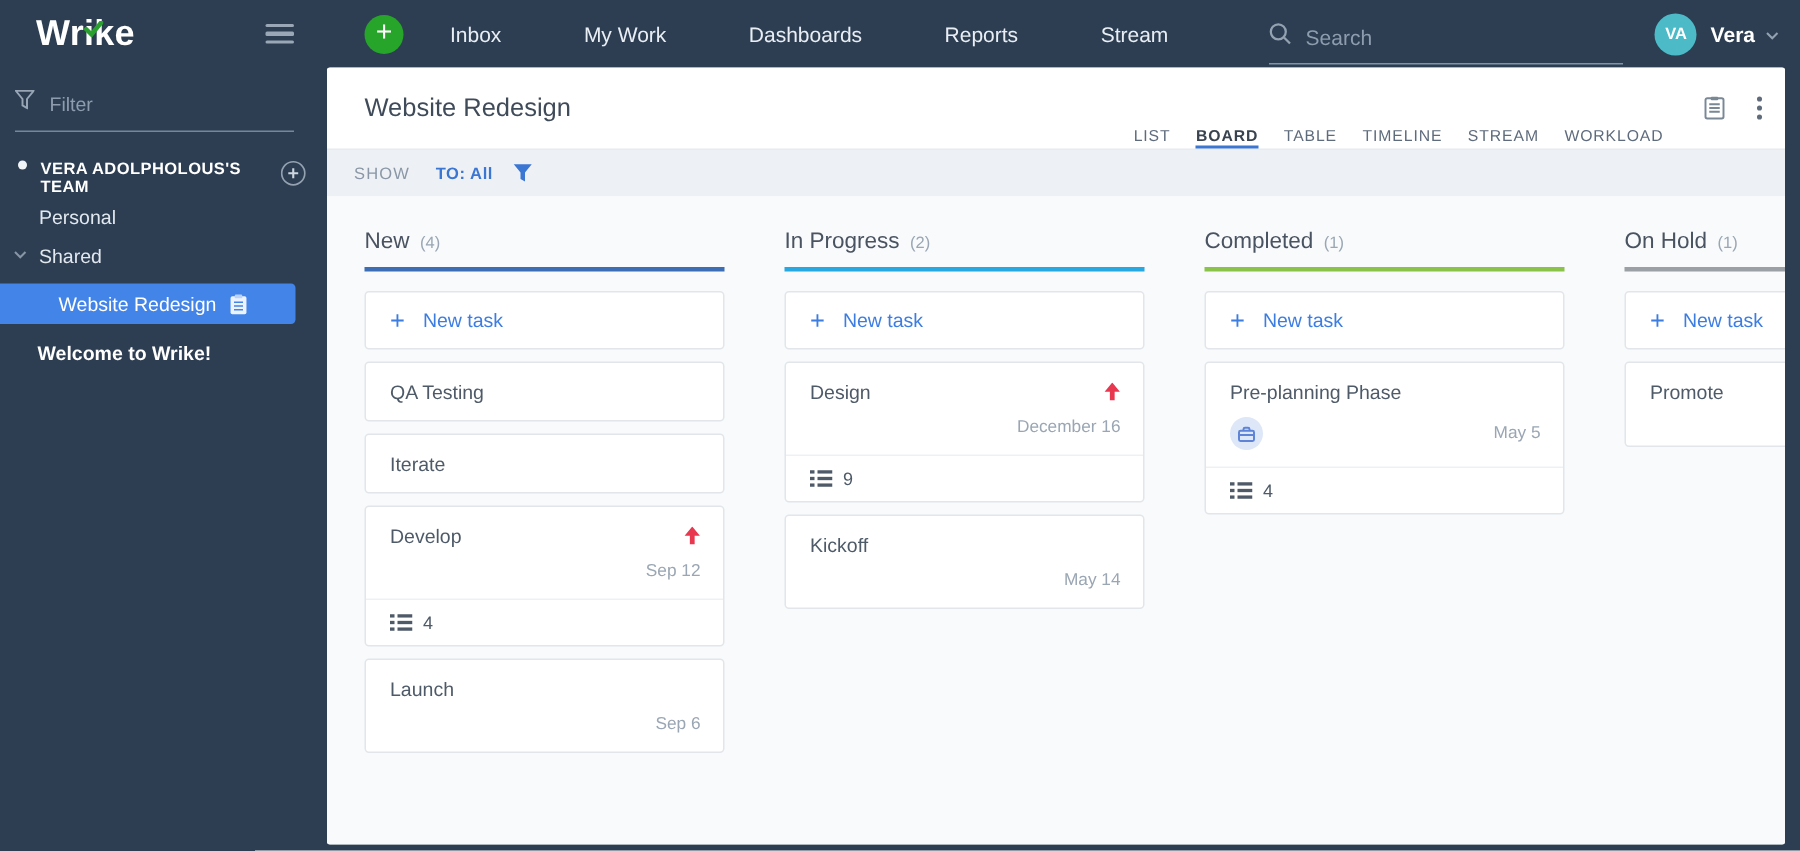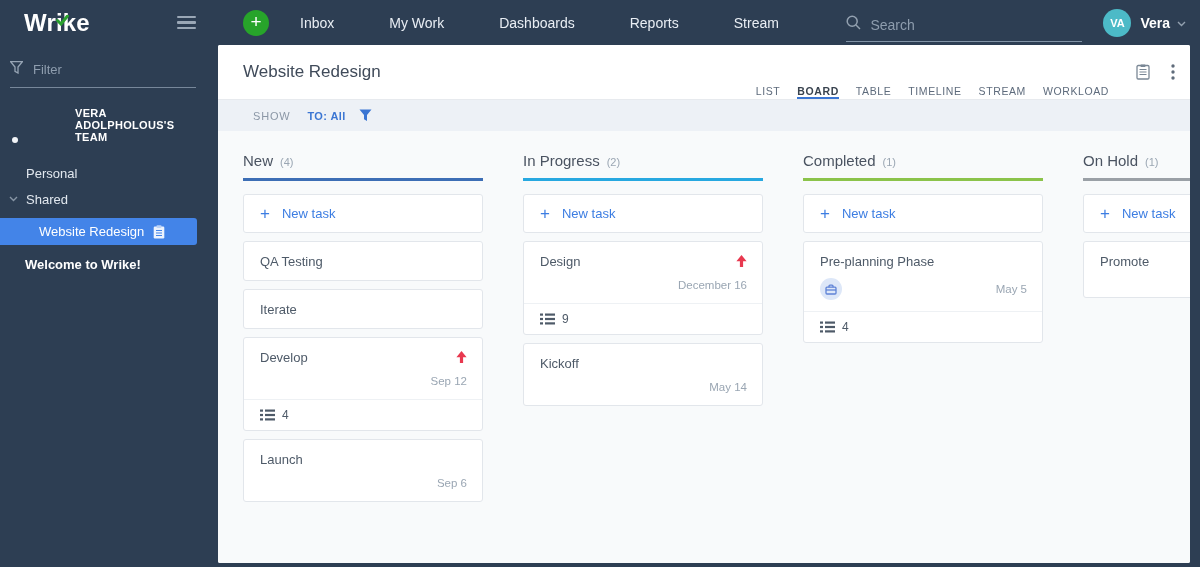--- a/index.html
+++ b/index.html
@@ -10,24 +10,24 @@
   
   .sidebar { width:218px; flex-shrink:0; color:#e8edf2; }
   .side-top { height:45px; display:flex; align-items:center; justify-content:space-between; padding:0 22px 0 24px; }
   .logo { position:relative; font-size:24px; font-weight:bold; color:#fff; letter-spacing:0.2px; }
   .logo .check { position:absolute; left:32px; top:-5px; }
   .hamburger { cursor:pointer; display:flex; flex-direction:column; gap:3px; }
   .hamburger span { display:block; width:19px; height:2.5px; background:#9aa7b6; border-radius:1px; }
   .filter-row { display:flex; align-items:center; margin:15px 22px 0 10px; border-bottom:1px solid #77879a; padding-bottom:9px; }
   .filter-row input { background:transparent; border:none; outline:none; color:#c4cedb; font-size:13px; margin-left:10px; width:140px; font-family:"Liberation Sans", sans-serif; }
   .filter-row input::placeholder { color:#8e9dae; }
-  .team-row { display:flex; align-items:flex-end; margin:19px 14px 0 12px;gap:48px; }
+  .team-row { display:flex; align-items:flex-start; margin:19px 14px 0 12px; }
   .bullet { width:6px; height:6px; border-radius:50%; background:#f2f5f8; flex-shrink:0; }
   .team-name { flex:1; margin-left:9px; font-size:11px; font-weight:bold; letter-spacing:0.3px; color:#fff; }
-  .side-items { margin-top:17px; }
+  .side-items { }
   .side-item { height:26px; display:flex; align-items:center; font-size:13px; color:#e2e8ef; font-weight:500; cursor:pointer; }
   .side-item.indent1 { padding-left:26px; }
   .side-item .tree-chevron { width:26px; display:flex; justify-content:center; }
   .side-item.selected { background:#4384e8; color:#fff; width:197px; border-radius:0 3px 3px 0; height:27px; padding-left:39px; }
   .side-item.selected .item-icon { margin-left:9px; display:flex; }
   .side-item.bold { font-weight:bold; padding-left:25px; color:#fff; }
   .gap6 { height:6px; }
 
   
   .main { flex:1; display:flex; flex-direction:column; min-width:0; }
@@ -46,21 +46,21 @@
   
   .panel { flex:1; background:#fff; margin:0 10px 4px 0; border-radius:2px; display:flex; flex-direction:column; overflow:hidden; min-height:0; }
   .panel-header { height:55px; flex-shrink:0; display:flex; align-items:center; padding-left:25px; padding-right:15px; border-bottom:1px solid #e7eaee; background:#fff; }
   .page-title { font-size:17px; color:#404b5a; }
   .tabs { margin-left:auto; display:flex; align-items:flex-end; gap:17px; height:100%; }
   .tab { display:flex; align-items:center; font-size:10.5px; letter-spacing:0.6px; color:#5e6b7c; cursor:pointer; border-bottom:2px solid transparent; padding-top:2px; font-weight:500; }
   .tab.active { color:#39434f; border-bottom-color:#3b76d3; font-weight:bold; }
   .header-icons { display:flex; align-items:center; gap:21px; margin-left:27px; }
   .hdr-icon { cursor:pointer; display:flex; }
 
-  .show-bar { height:31px; flex-shrink:0; background:#edf1f6; display:flex; align-items:center; padding-left:35px; }
+  .show-bar { height:31px; flex-shrink:0; background:#edf1f6; display:flex; align-items:center; padding-left:18px; }
   .show-label { font-size:11px; letter-spacing:0.8px; color:#8b97a6; }
   .to-all { font-size:11px; letter-spacing:0.4px; color:#3b76d3; font-weight:bold; margin-left:17px; cursor:pointer; }
   .show-funnel { margin-left:13px; cursor:pointer; display:flex; }
 
   
   .board { flex:1; background:#f8fafb; padding:21px 0 12px 25px; display:flex; gap:40px; overflow:hidden; min-height:0; }
   .column { width:240px; flex-shrink:0; }
   .col-header { display:flex; align-items:baseline; padding-bottom:9px; border-bottom:3px solid #ccc; }
   .col-name { font-size:15px; color:#4a5361; }
   .col-count { font-size:11px; color:#9aa6b3; margin-left:7px; }

